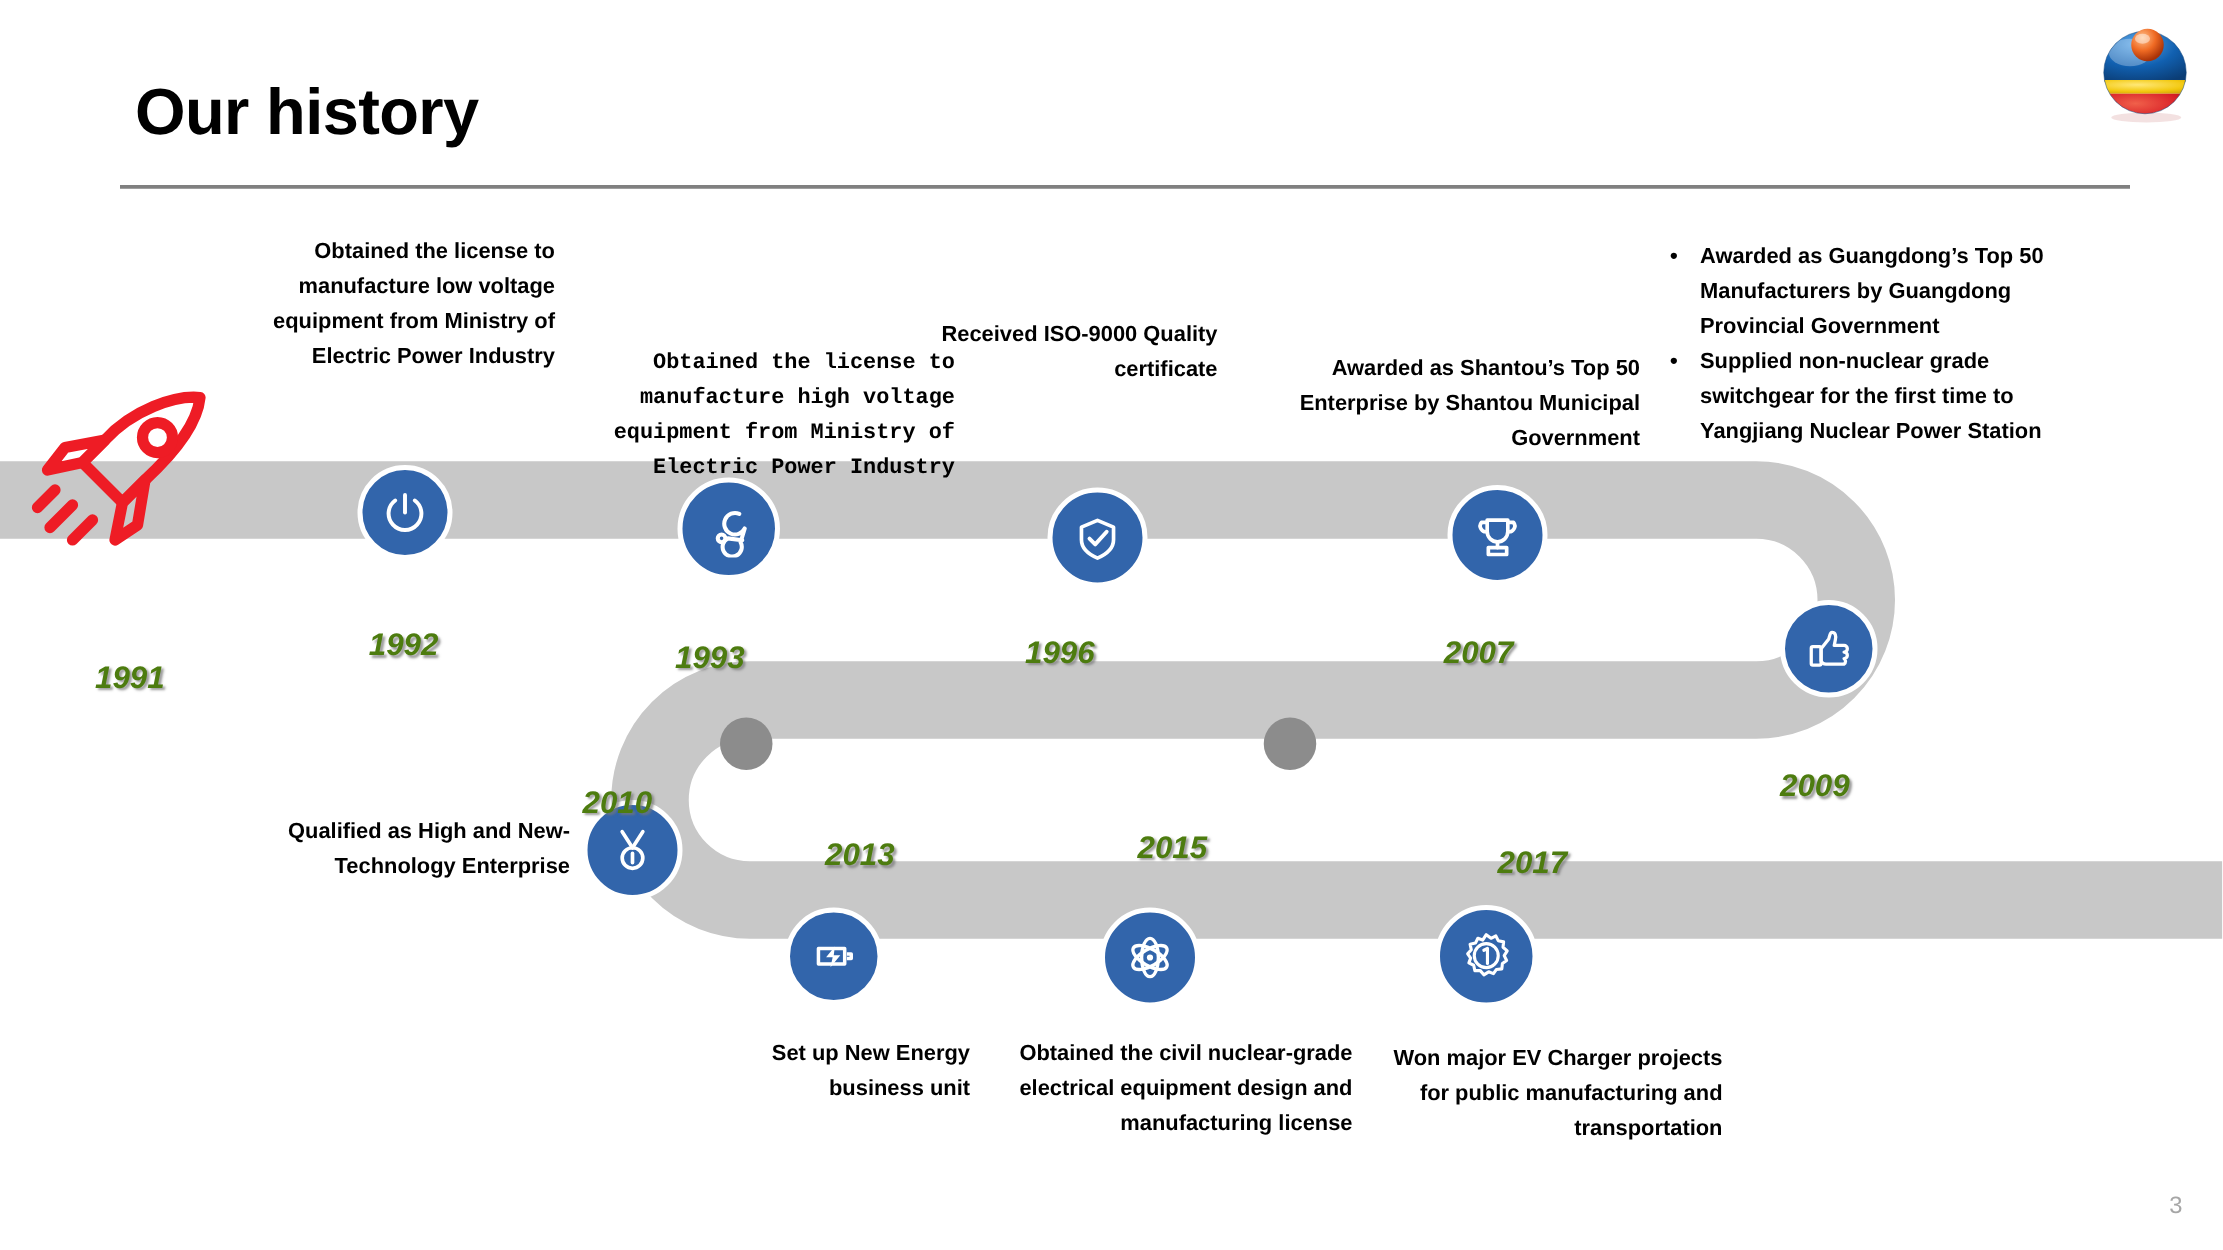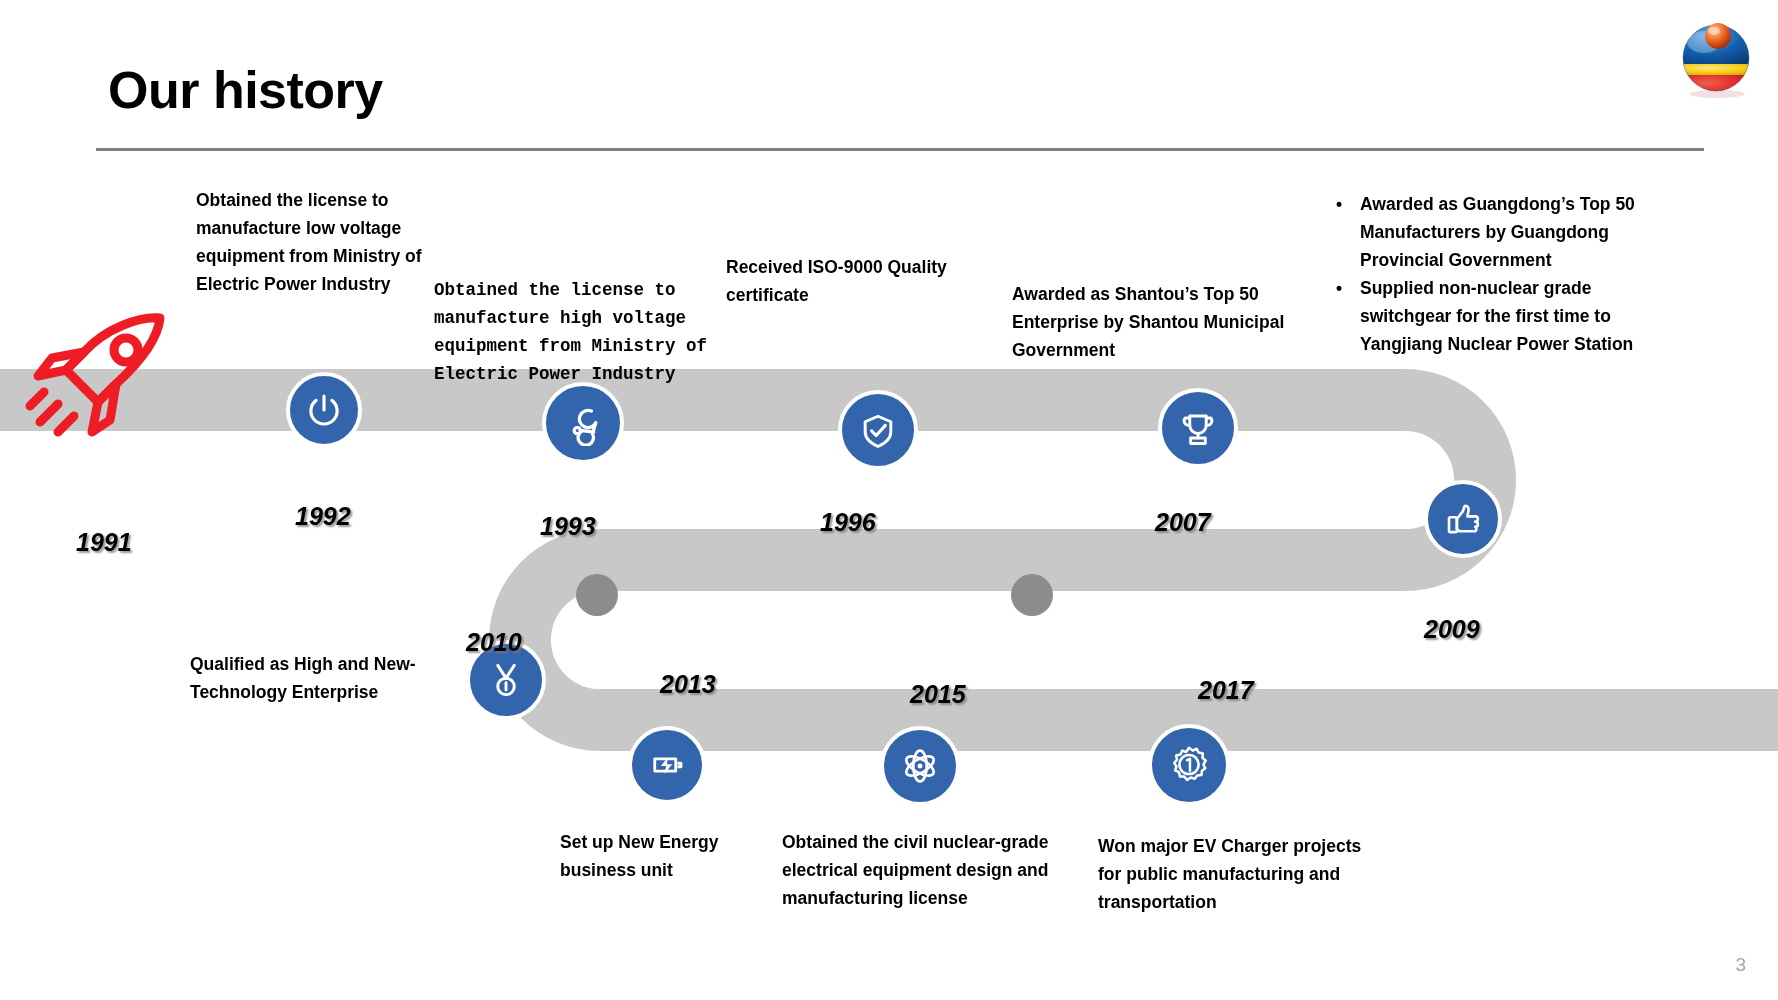--- a/index.html
+++ b/index.html
@@ -36,30 +36,30 @@
     display:flex;align-items:center;justify-content:center;
   }
   .node svg{display:block;}
 
   
   .rocket{position:absolute;left:22px;top:300px;width:160px;height:140px;}
 
   
   .year{
     position:absolute;
-    font-size:25px;font-weight:bold;font-style:italic;color:#000000;
+    font-size:25px;font-weight:bold;font-style:italic;color:#4d7c0f;
     text-shadow:2px 2px 2px rgba(120,120,120,0.75);
     white-space:nowrap;
   }
 
   
   .desc{
     position:absolute;
     font-size:17.5px;font-weight:bold;color:#000000;
-    line-height:28px;text-align:left;
+    line-height:28px;text-align:right;
   }
 
   .bullets{
     position:absolute;
     font-size:17.5px;font-weight:bold;color:#000000;
     line-height:28px;
   }
   .bullets .row{display:flex;align-items:flex-start;}
   .bullets .bullet{width:24px;flex:0 0 24px;}
   .bullets .btext{flex:1;}
@@ -258,21 +258,21 @@
   </div>
 
   <div class="year" style="left:76px;top:528px;">1991</div>
   <div class="year" style="left:295px;top:502px;">1992</div>
   <div class="year" style="left:540px;top:512px;">1993</div>
   <div class="year" style="left:820px;top:508px;">1996</div>
   <div class="year" style="left:1155px;top:508px;">2007</div>
   <div class="year" style="left:1424px;top:604px;margin-top:11px;">2009</div>
   <div class="year" style="left:466px;top:628px;">2010</div>
   <div class="year" style="left:660px;top:670px;text-align:center;">2013</div>
-  <div class="year" style="left:910px;top:680px;">2015</div>
+  <div class="year" style="left:910px;top:664px;">2015</div>
   <div class="year" style="left:1198px;top:676px;">2017</div>
 
   <div class="desc" style="left:196px;top:186px;width:248px;">Obtained the license to manufacture low voltage equipment from Ministry of Electric Power Industry</div>
 
   <div class="desc" style="left:434px;top:276px;width:330px;font-family:Liberation Mono, monospace;">Obtained the license to manufacture high voltage equipment from Ministry of Electric Power Industry</div>
 
   <div class="desc" style="left:726px;top:226px;width:248px;margin-top:27px;">Received ISO-9000 Quality certificate</div>
 
   <div class="desc" style="left:1012px;top:280px;width:300px;">Awarded as Shantou’s Top 50 Enterprise by Shantou Municipal Government</div>
 

